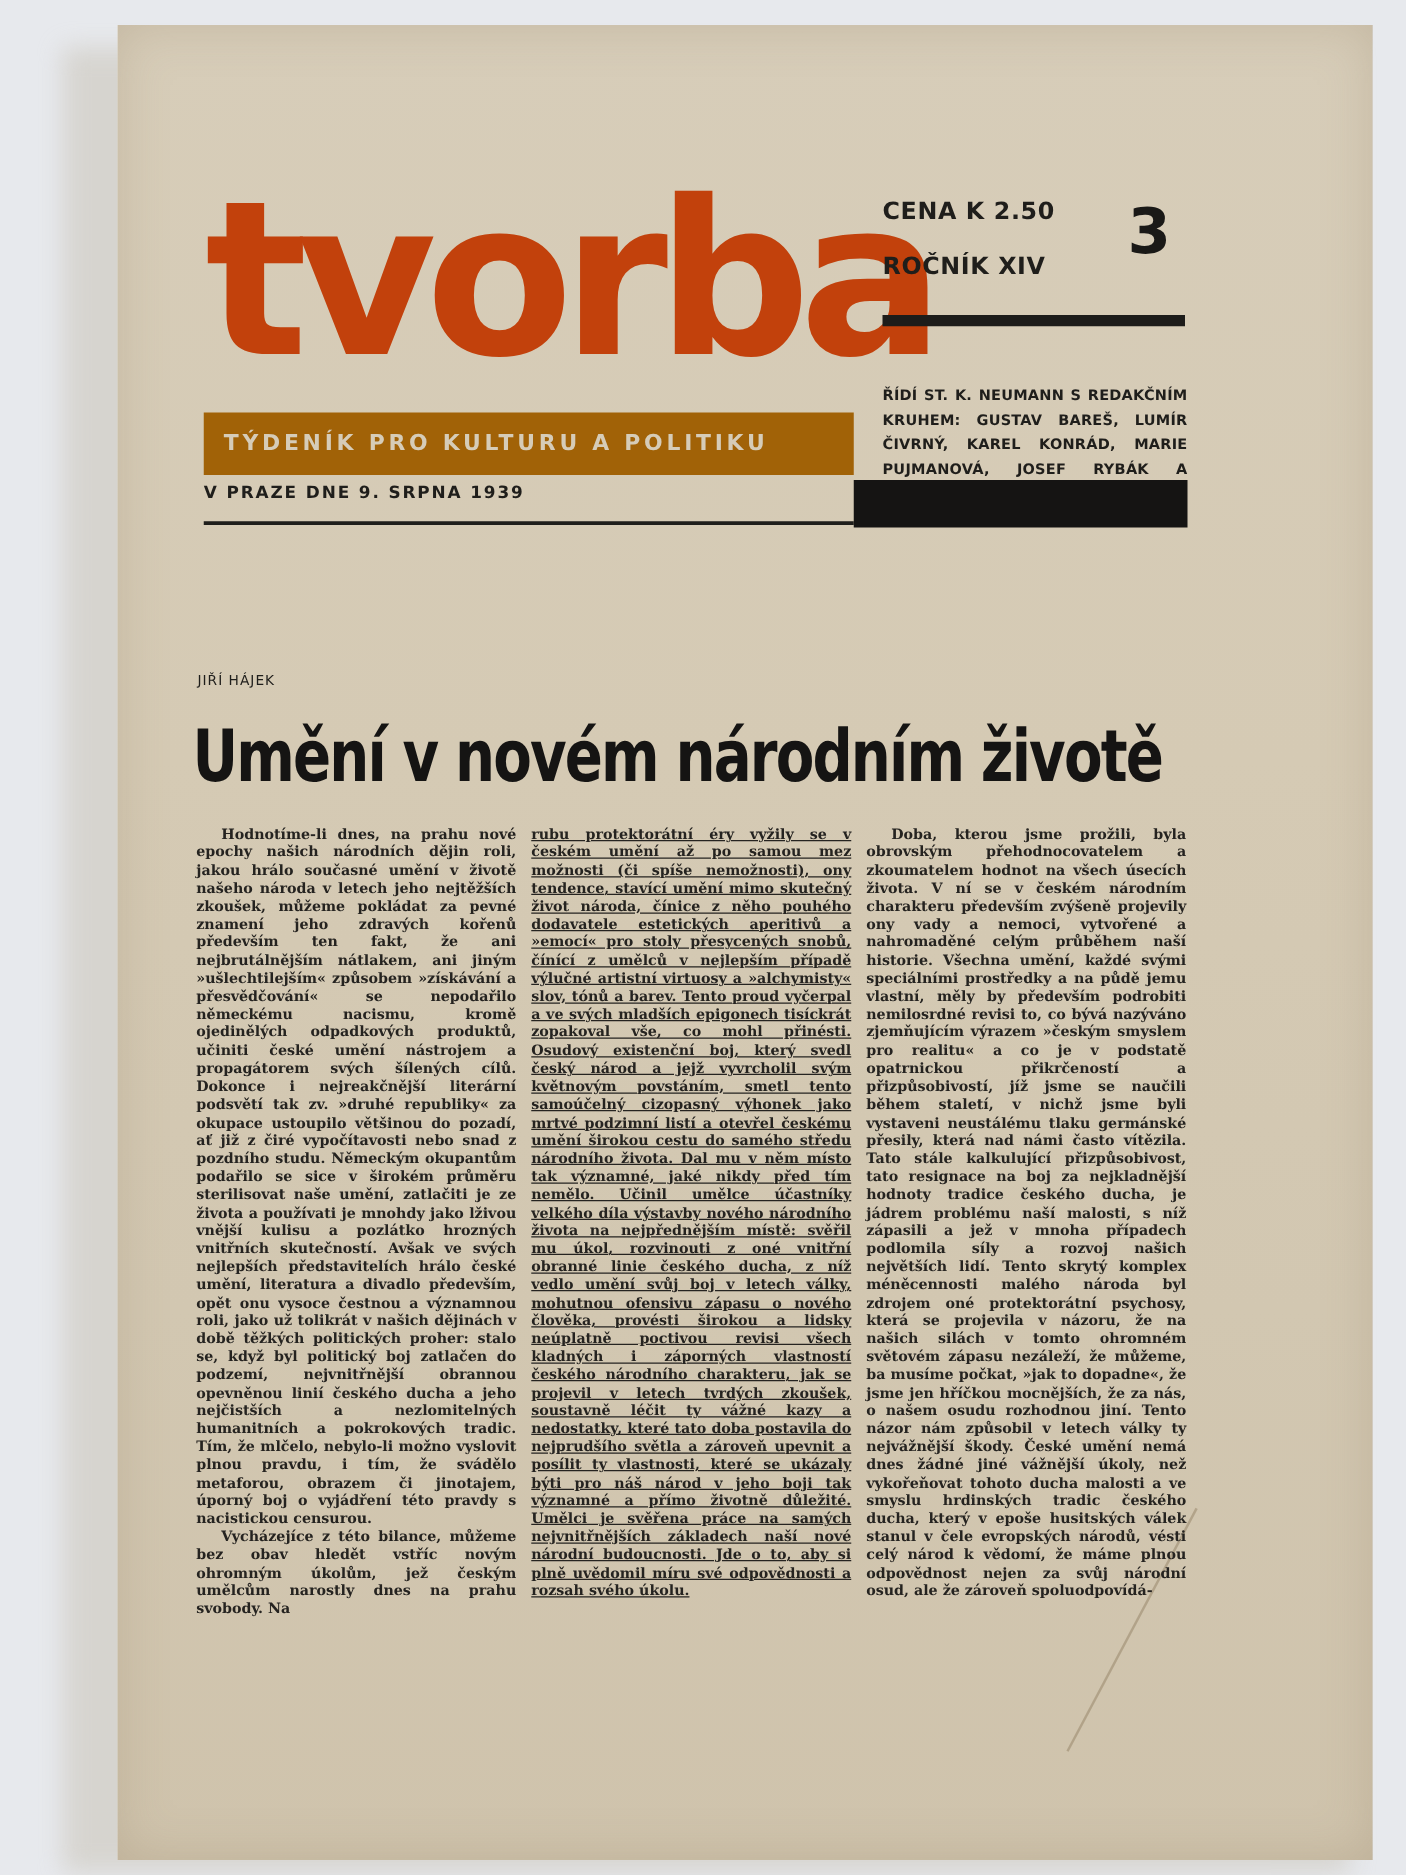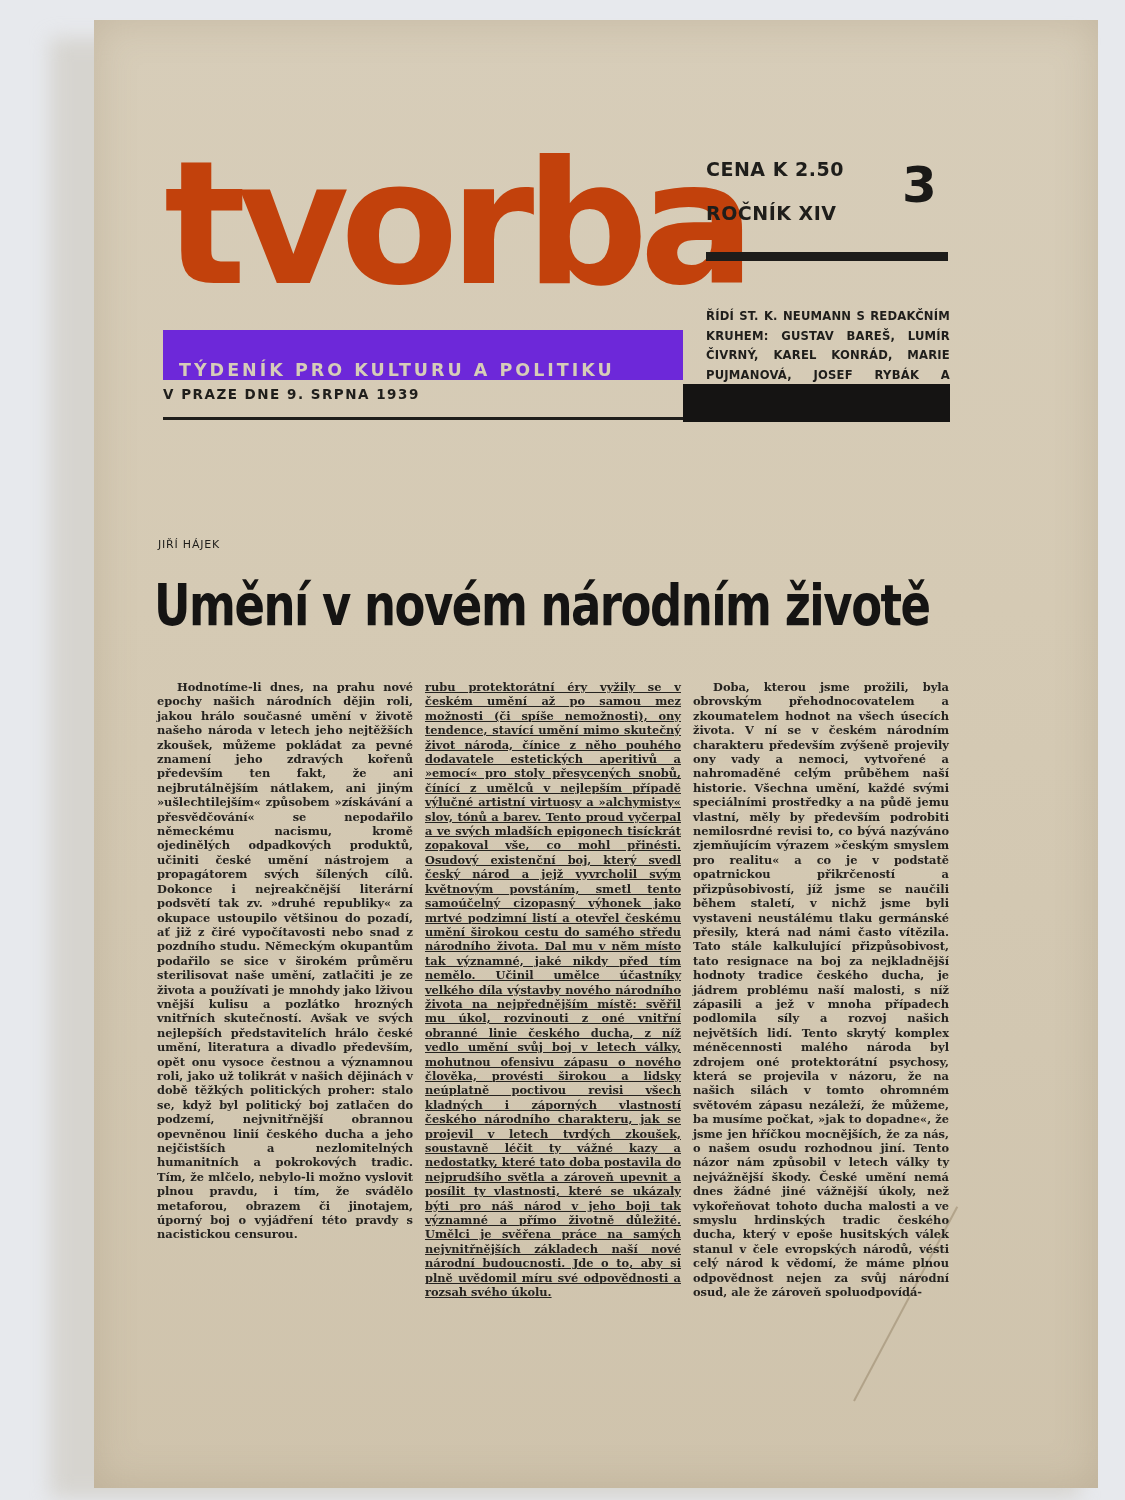--- a/index.html
+++ b/index.html
@@ -24,24 +24,24 @@
 
   
   .logo {
     position: absolute; left: 164px; top: 138px;
     font-family: "DejaVu Sans", sans-serif; font-weight: bold;
     font-size: 172px; line-height: 172px; letter-spacing: -9px;
     transform: scaleY(1.0); color: #c2410c;
   }
   .tagline-bar {
     position: absolute; left: 163px; top: 330px; width: 520px; height: 50px;
-    background: #6d28d9; color: #d6ccb8;
+    background: #a16207; color: #d6ccb8;
     font-family: "DejaVu Sans", sans-serif; font-weight: bold;
     font-size: 17.5px; letter-spacing: 3px;
-    display: flex; align-items: flex-end; padding-left: 16px; box-sizing: border-box;
+    display: flex; align-items: center; padding-left: 16px; box-sizing: border-box;
   }
   .dateline {
     position: absolute; left: 163px; top: 386px;
     font-family: "DejaVu Sans", sans-serif; font-weight: bold; font-size: 13.5px; letter-spacing: 1.5px;
     color: #1f1e1b;
   }
   .rule-left {
     position: absolute; left: 163px; top: 417px; width: 520px; height: 3px; background: #1f1e1b;
   }
   .price, .volume {
@@ -80,21 +80,21 @@
     line-height: 62px; letter-spacing: -1.5px; transform: scaleY(1.28); transform-origin: top left;
     color: #151413; white-space: nowrap;
   }
   .columns {
     position: absolute; left: 157px; top: 660px; width: 792px; height: 630px;
     display: flex; gap: 12px;
   }
   .col {
     flex: 1; font-family: "DejaVu Serif", serif; font-weight: bold;
     font-size: 11.4px; line-height: 14.4px; color: #252320;
-    text-align: justify; hyphens: manual; margin-top: 20px;
+    text-align: justify; hyphens: manual;
   }
   .col p { margin: 0; text-indent: 20px; }
   .col p.noindent { text-indent: 0; text-decoration: underline; }
 </style>
 </head>
 <body>
 
 <div class="shadow"></div>
 <div class="page"></div>
 
@@ -111,20 +111,21 @@
 <div class="rule-right"></div>
 <div class="editors">ŘÍDÍ ST. K. NEUMANN S REDAKČNÍM KRUHEM: GUSTAV BAREŠ, LUMÍR ČIVRNÝ, KAREL KONRÁD, MARIE PUJMANOVÁ, JOSEF RYBÁK A LADISLAV ŠTOLL</div>
 <div class="black-block"></div>
 
 <div class="author">JIŘÍ HÁJEK</div>
 <div class="headline">Umění v novém národním životě</div>
 
 <div class="columns">
   <div class="col">
     <p>Hodnotíme-li dnes, na prahu nové epochy našich národních dějin roli, jakou hrálo současné umění v životě našeho národa v letech jeho nejtěžších zkoušek, můžeme pokládat za pevné znamení jeho zdravých kořenů především ten fakt, že ani nejbrutálnějším nátlakem, ani jiným »ušlechtilejším« způsobem »získávání a přesvědčování« se nepodařilo německému nacismu, kromě ojedinělých odpadkových produktů, učiniti české umění nástrojem a propagátorem svých šílených cílů. Dokonce i nejreakčnější literární podsvětí tak zv. »druhé republiky« za okupace ustoupilo většinou do pozadí, ať již z čiré vypočítavosti nebo snad z pozdního studu. Německým okupantům podařilo se sice v širokém průměru sterilisovat naše umění, zatlačiti je ze života a používati je mnohdy jako lživou vnější kulisu a pozlátko hrozných vnitřních skutečností. Avšak ve svých nejlepších představitelích hrálo české umění, literatura a divadlo především, opět onu vysoce čestnou a významnou roli, jako už tolikrát v našich dějinách v době těžkých politických proher: stalo se, když byl politický boj zatlačen do podzemí, nejvnitřnější obrannou opevněnou linií českého ducha a jeho nejčistších a nezlomitelných humanitních a pokrokových tradic. Tím, že mlčelo, nebylo-li možno vyslovit plnou pravdu, i tím, že svádělo metaforou, obrazem či jinotajem, úporný boj o vyjádření této pravdy s nacistickou censurou.</p>
+    <p>Vycházejíce z této bilance, můžeme bez obav hledět vstříc novým ohromným úkolům, jež českým umělcům narostly dnes na prahu svobody. Na</p>
   </div>
   <div class="col">
     <p class="noindent">rubu protektorátní éry vyžily se v českém umění až po samou mez možnosti (či spíše nemožnosti), ony tendence, stavící umění mimo skutečný život národa, čínice z něho pouhého dodavatele estetických aperitivů a »emocí« pro stoly přesycených snobů, čínící z umělců v nejlepším případě výlučné artistní virtuosy a »alchymisty« slov, tónů a barev. Tento proud vyčerpal a ve svých mladších epigonech tisíckrát zopakoval vše, co mohl přinésti. Osudový existenční boj, který svedl český národ a jejž vyvrcholil svým květnovým povstáním, smetl tento samoúčelný cizopasný výhonek jako mrtvé podzimní listí a otevřel českému umění širokou cestu do samého středu národního života. Dal mu v něm místo tak významné, jaké nikdy před tím nemělo. Učinil umělce účastníky velkého díla výstavby nového národního života na nejpřednějším místě: svěřil mu úkol, rozvinouti z oné vnitřní obranné linie českého ducha, z níž vedlo umění svůj boj v letech války, mohutnou ofensivu zápasu o nového člověka, provésti širokou a lidsky neúplatně poctivou revisi všech kladných i záporných vlastností českého národního charakteru, jak se projevil v letech tvrdých zkoušek, soustavně léčit ty vážné kazy a nedostatky, které tato doba postavila do nejprudšího světla a zároveň upevnit a posílit ty vlastnosti, které se ukázaly býti pro náš národ v jeho boji tak významné a přímo životně důležité. Umělci je svěřena práce na samých nejvnitřnějších základech naší nové národní budoucnosti. Jde o to, aby si plně uvědomil míru své odpovědnosti a rozsah svého úkolu.</p>
   </div>
   <div class="col">
     <p>Doba, kterou jsme prožili, byla obrovským přehodnocovatelem a zkoumatelem hodnot na všech úsecích života. V ní se v českém národním charakteru především zvýšeně projevily ony vady a nemoci, vytvořené a nahromaděné celým průběhem naší historie. Všechna umění, každé svými speciálními prostředky a na půdě jemu vlastní, měly by především podrobiti nemilosrdné revisi to, co bývá nazýváno zjemňujícím výrazem »českým smyslem pro realitu« a co je v podstatě opatrnickou přikrčeností a přizpůsobivostí, jíž jsme se naučili během staletí, v nichž jsme byli vystaveni neustálému tlaku germánské přesily, která nad námi často vítězila. Tato stále kalkulující přizpůsobivost, tato resignace na boj za nejkladnější hodnoty tradice českého ducha, je jádrem problému naší malosti, s níž zápasili a jež v mnoha případech podlomila síly a rozvoj našich největších lidí. Tento skrytý komplex méněcennosti malého národa byl zdrojem oné protektorátní psychosy, která se projevila v názoru, že na našich silách v tomto ohromném světovém zápasu nezáleží, že můžeme, ba musíme počkat, »jak to dopadne«, že jsme jen hříčkou mocnějších, že za nás, o našem osudu rozhodnou jiní. Tento názor nám způsobil v letech války ty nejvážnější škody. České umění nemá dnes žádné jiné vážnější úkoly, než vykořeňovat tohoto ducha malosti a ve smyslu hrdinských tradic českého ducha, který v epoše husitských válek stanul v čele evropských národů, vésti celý národ k vědomí, že máme plnou odpovědnost nejen za svůj národní osud, ale že zároveň spoluodpovídá-</p>
   </div>
 </div>
 
 </body></html>

